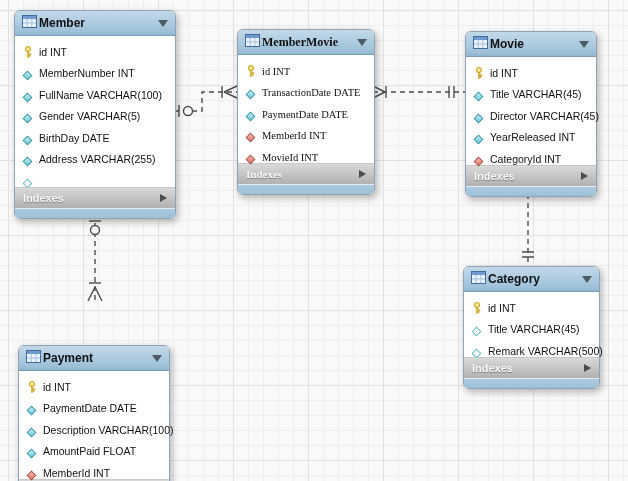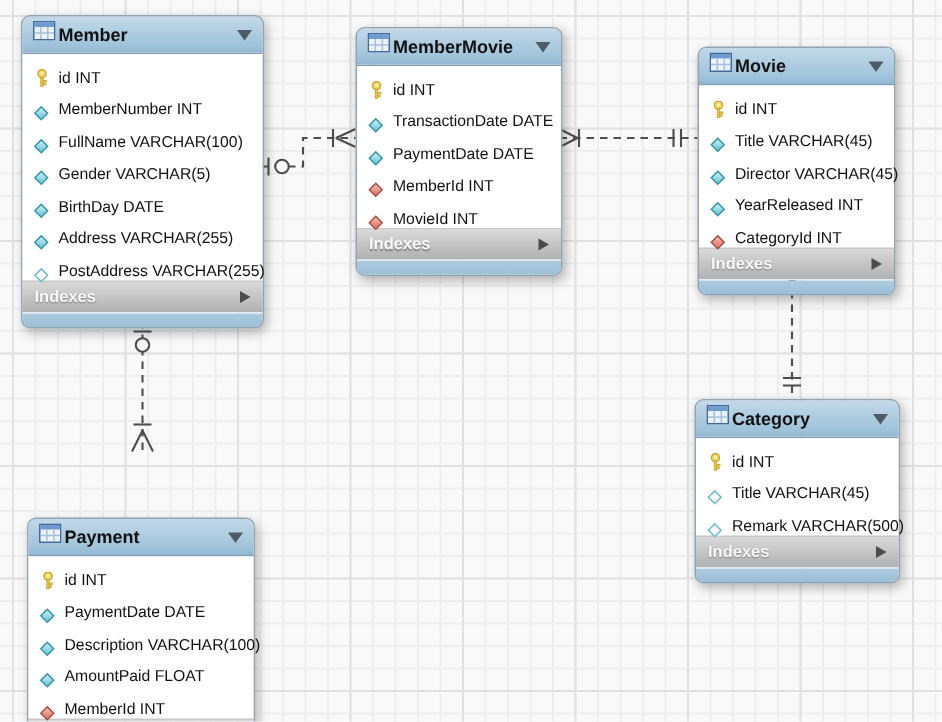--- a/index.html
+++ b/index.html
@@ -143,30 +143,29 @@
           <div class="trow">
             <span class="icell">
               <span class="dia d-col"></span>
             </span>
             <span class="rlabel">Address VARCHAR(255)</span>
           </div>
           <div class="trow">
             <span class="icell">
               <span class="dia d-null"></span>
             </span>
-            <span class="rlabel">PostAddress VARCHAR(255)</span>
-          </div>
-        </div>
-        <div class="tfoot">
-          <span class="flabel">Indexes</span>
-          <span class="farrow"></span>
-        </div>
-        <div class="tstrip"></div>
-      </div>
-      <div class="dbtable" style="left: 237px; top: 18px; width: 136px;">
+          </div>
+        </div>
+        <div class="tfoot">
+          <span class="flabel">Indexes</span>
+          <span class="farrow"></span>
+        </div>
+        <div class="tstrip"></div>
+      </div>
+      <div class="dbtable" style="left: 237px; top: 29px; width: 136px; font-family: Liberation Serif, serif;">
         <div class="thead">
           <span><svg width="15" height="13" viewBox="0 0 15 13">
               <rect x="0.5" y="0.5" width="14" height="12" fill="#eaf2fb" stroke="#44699b"></rect>
               <rect x="1" y="1" width="13" height="3" fill="#6f9bd1"></rect>
               <line x1="5.2" y1="4" x2="5.2" y2="12" stroke="#a9bfd9"></line>
               <line x1="9.9" y1="4" x2="9.9" y2="12" stroke="#a9bfd9"></line>
               <line x1="1" y1="8" x2="14" y2="8" stroke="#a9bfd9"></line>
             </svg></span>
           <span class="tname">MemberMovie</span>
           <span class="tri"></span>

